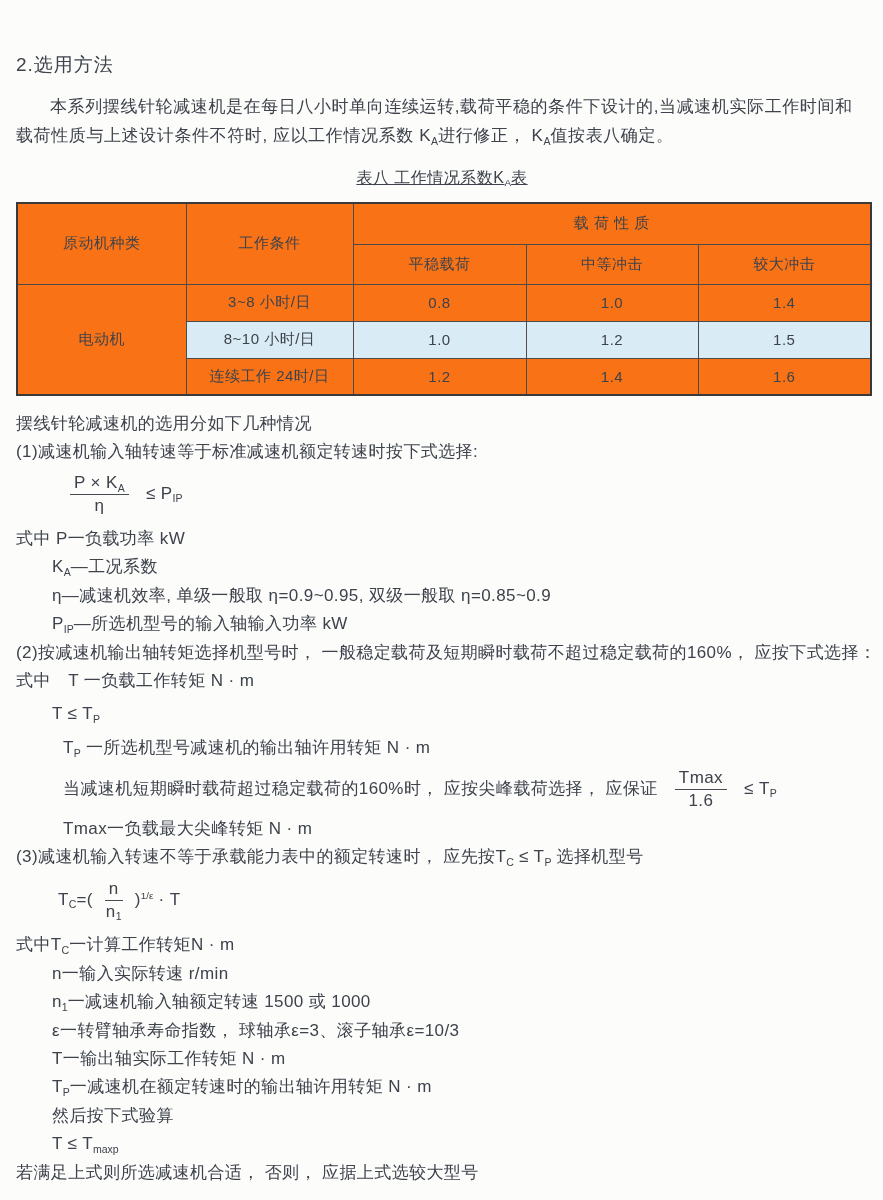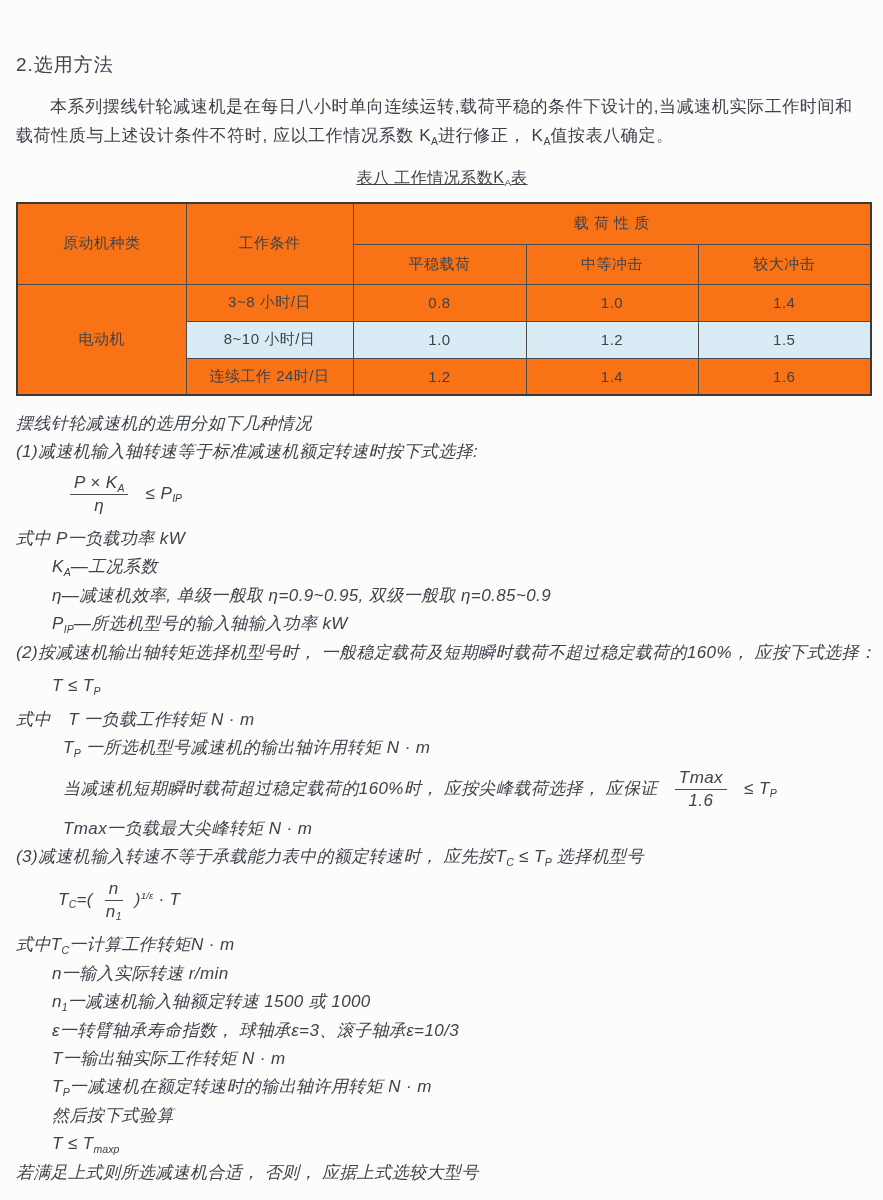--- a/index.html
+++ b/index.html
@@ -40,21 +40,21 @@
     letter-spacing:0.5px;
   }
   tr.hrow1{height:41px;}
   tr.hrow2{height:40px;}
   tr.drow{height:37px;}
   .hrow1 td,.hrow2 td{background:var(--header-bg);}
   td.ghead{letter-spacing:8px;}
   td.motor{background:var(--header-bg);margin-left:20px;}
   tr.hl td{background:var(--hl-bg);}
   .body-lines{font-size:17px;margin-top:14px;}
-  .line{line-height:28px;letter-spacing:0.4px;white-space:nowrap;font-style:italic;}
+  .line{line-height:28px;letter-spacing:0.4px;white-space:nowrap;}
   .ind1{padding-left:36px;}
   .ind2{padding-left:47px;}
   .formula{padding-left:42px;margin:7px 0 10px 0;}
   .tall{margin:5px 0;}
   .sub{font-size:0.62em;position:relative;top:0.35em;letter-spacing:0;}
   .sup{font-size:0.58em;position:relative;top:-0.55em;letter-spacing:0;}
   .frac{
     display:inline-block;vertical-align:middle;text-align:center;
     line-height:1.15;margin:0 12px;
   }
@@ -115,22 +115,22 @@
 
   <div class="body-lines">
       <div class="line"><span>摆线针轮减速机的选用分如下几种情况</span></div>
       <div class="line"><span>(1)减速机输入轴转速等于标准减速机额定转速时按下式选择:</span></div>
       <div class="line formula"><span class="frac"><span class="num"><span>P × K</span><span class="sub">A</span></span><span class="den"><span>η</span></span></span><span> ≤ P</span><span class="sub">IP</span></div>
       <div class="line"><span>式中 P一负载功率 kW</span></div>
       <div class="line ind1"><span>K</span><span class="sub">A</span><span>—工况系数</span></div>
       <div class="line ind1"><span>η—减速机效率, 单级一般取 η=0.9~0.95, 双级一般取 η=0.85~0.9</span></div>
       <div class="line ind1"><span>P</span><span class="sub">IP</span><span>—所选机型号的输入轴输入功率 kW</span></div>
       <div class="line"><span>(2)按减速机输出轴转矩选择机型号时， 一般稳定载荷及短期瞬时载荷不超过稳定载荷的160%， 应按下式选择：</span></div>
+      <div class="line"><span>式中　T 一负载工作转矩 N · m</span></div>
       <div class="line ind1 tall"><span>T ≤ T</span><span class="sub">P</span></div>
-      <div class="line"><span>式中　T 一负载工作转矩 N · m</span></div>
       <div class="line ind2"><span>T</span><span class="sub">P</span><span> 一所选机型号减速机的输出轴许用转矩 N · m</span></div>
       <div class="line ind2 tall"><span>当减速机短期瞬时载荷超过稳定载荷的160%时， 应按尖峰载荷选择， 应保证 </span><span class="frac"><span class="num"><span>Tmax</span></span><span class="den"><span>1.6</span></span></span><span> ≤ T</span><span class="sub">P</span></div>
       <div class="line ind2"><span>Tmax一负载最大尖峰转矩 N · m</span></div>
       <div class="line"><span>(3)减速机输入转速不等于承载能力表中的额定转速时， 应先按T</span><span class="sub">C</span><span> ≤ T</span><span class="sub">P</span><span> 选择机型号</span></div>
       <div class="line formula"><span>T</span><span class="sub">C</span><span>=(</span><span class="frac"><span class="num"><span>n</span></span><span class="den"><span>n</span><span class="sub">1</span></span></span><span>)</span><span class="sup">1/ε</span><span> · T</span></div>
       <div class="line"><span>式中T</span><span class="sub">C</span><span>一计算工作转矩N · m</span></div>
       <div class="line ind1"><span>n一输入实际转速 r/min</span></div>
       <div class="line ind1"><span>n</span><span class="sub">1</span><span>一减速机输入轴额定转速 1500 或 1000</span></div>
       <div class="line ind1"><span>ε一转臂轴承寿命指数， 球轴承ε=3、滚子轴承ε=10/3</span></div>
       <div class="line ind1"><span>T一输出轴实际工作转矩 N · m</span></div>

